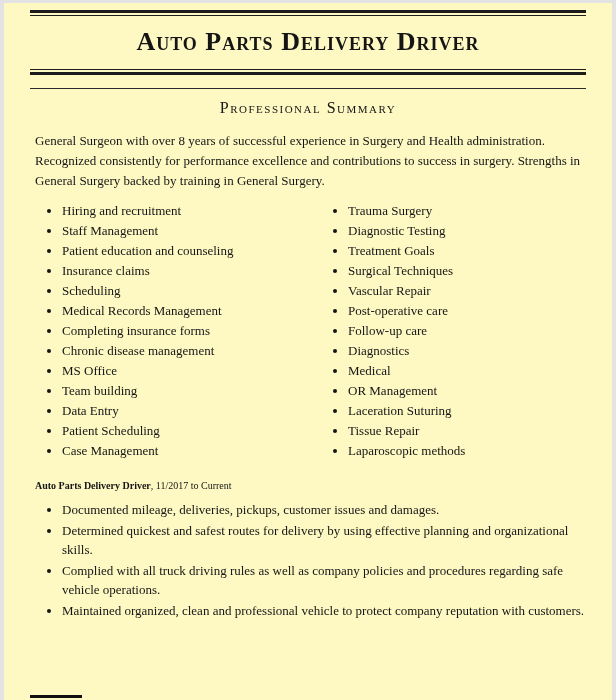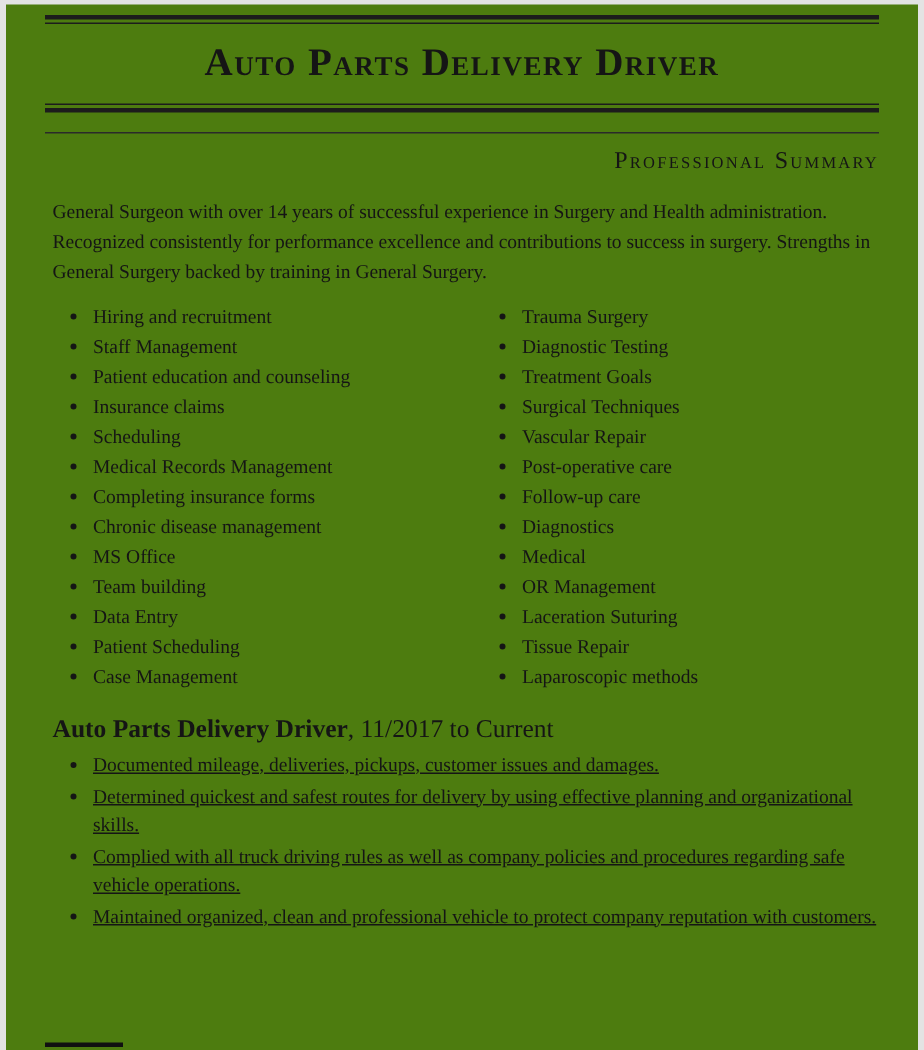--- a/index.html
+++ b/index.html
@@ -8,39 +8,39 @@
     position: relative;
     overflow: hidden;
     background: #e3e3e3;
     font-family: "Liberation Serif", "DejaVu Serif", serif;
     color: #151515;
   }
   .page {
     position: absolute;
     top: 3px; left: 4px;
     width: 608px; height: 697px;
-    background: #4d7c0f;
+    background: #fef9c3;
     padding: 7px 26px 0 26px;
     overflow: hidden;
   }
   .rule { border-top: 3px solid #1c1c1c; }
   .rule.thin { border-top-width: 1px; }
   .double-rule .rule + .rule { margin-top: 2px; }
   .title {
     text-align: center;
     font-size: 26px;
     font-weight: bold;
     font-variant: small-caps;
     letter-spacing: 1px;
     margin: 10px 0;
     line-height: 1.25;
   }
   .section-rule { border-top: 1px solid #2a2a2a; margin-top: 13px; }
   .section-heading {
-    text-align: right;
+    text-align: center;
     font-size: 16px;
     font-weight: normal;
     font-variant: small-caps;
     letter-spacing: 1.5px;
     margin-top: 9px;
     line-height: 20px;
   }
   .section-heading.skills { margin-top: 16px; }
   .section-heading.work { margin-top: 10px; }
   .summary-text {
@@ -58,35 +58,34 @@
     padding-left: 32px;
   }
   .skill-col.right { padding-left: 40px; font-family: Liberation Serif, serif; }
   .skill-item {
     font-size: 13px;
     line-height: 15px;
     margin-bottom: 5px;
   }
   .job-line {
     margin: 0 5px;
-    font-size: 17px;
+    font-size: 10px;
     line-height: 20px;
   }
   .job-line.first { margin-top: 13px; }
   .bold { font-weight: bold; }
   .job-bullets {
     list-style: disc;
     padding-left: 32px;
     margin-top: 4px;
   }
   .job-bullet {
     font-size: 13px;
     line-height: 19px;
     margin-bottom: 2px;
-    text-decoration: underline;
   }
   .bottom-dash {
     position: absolute;
     left: 30px; bottom: 2px;
     width: 52px; height: 3px;
     background: #101010;
   }
 </style>
 </head>
 <body>
@@ -101,21 +100,21 @@
   <h1 class="title">Auto Parts Delivery Driver</h1>
 
   <div class="double-rule">
     <div class="rule thin"></div>
     <div class="rule"></div>
   </div>
 
   <div class="section-rule"></div>
 
   <h2 class="section-heading">Professional Summary</h2>
-  <p class="summary-text">General Surgeon with over 14 years of successful experience in Surgery and Health administration. Recognized consistently for performance excellence and contributions to success in surgery. Strengths in General Surgery backed by training in General Surgery.</p>
+  <p class="summary-text">General Surgeon with over 8 years of successful experience in Surgery and Health administration. Recognized consistently for performance excellence and contributions to success in surgery. Strengths in General Surgery backed by training in General Surgery.</p>
 
   <div class="skills-columns">
     <ul class="skill-col left">
         <li class="skill-item">Hiring and recruitment</li>
         <li class="skill-item">Staff Management</li>
         <li class="skill-item">Patient education and counseling</li>
         <li class="skill-item">Insurance claims</li>
         <li class="skill-item">Scheduling</li>
         <li class="skill-item">Medical Records Management</li>
         <li class="skill-item">Completing insurance forms</li>

